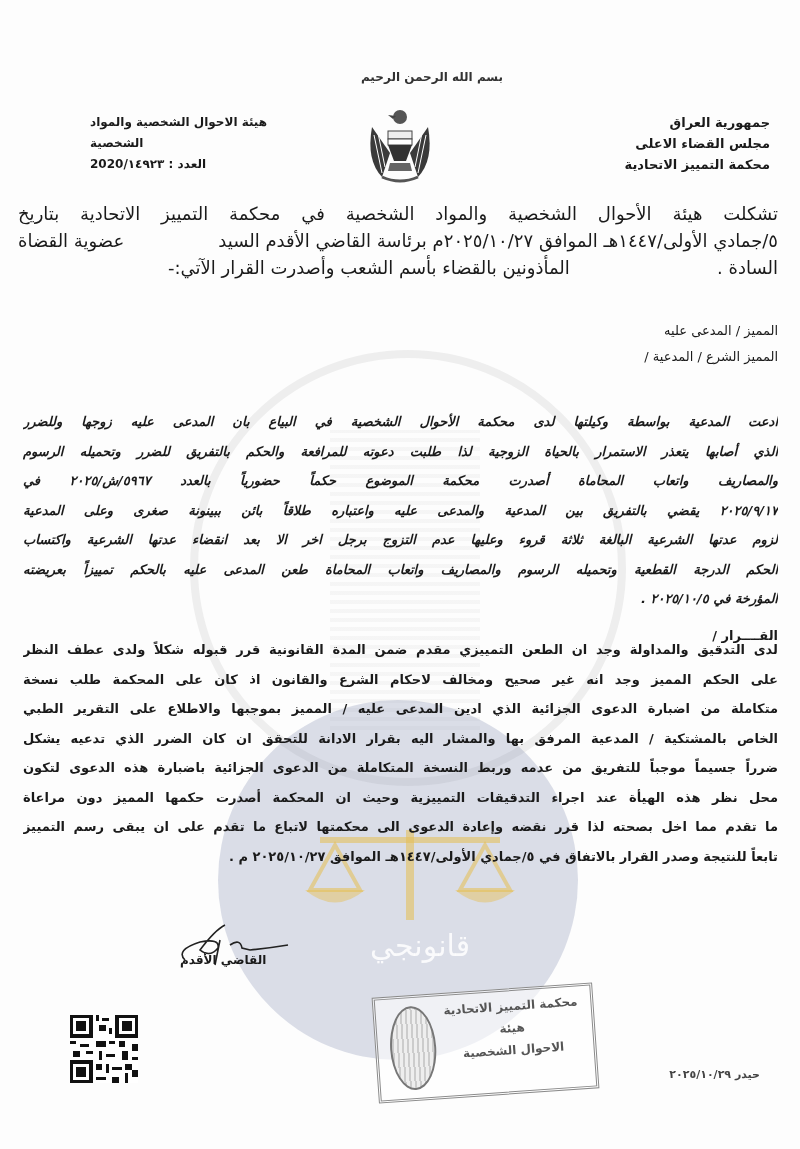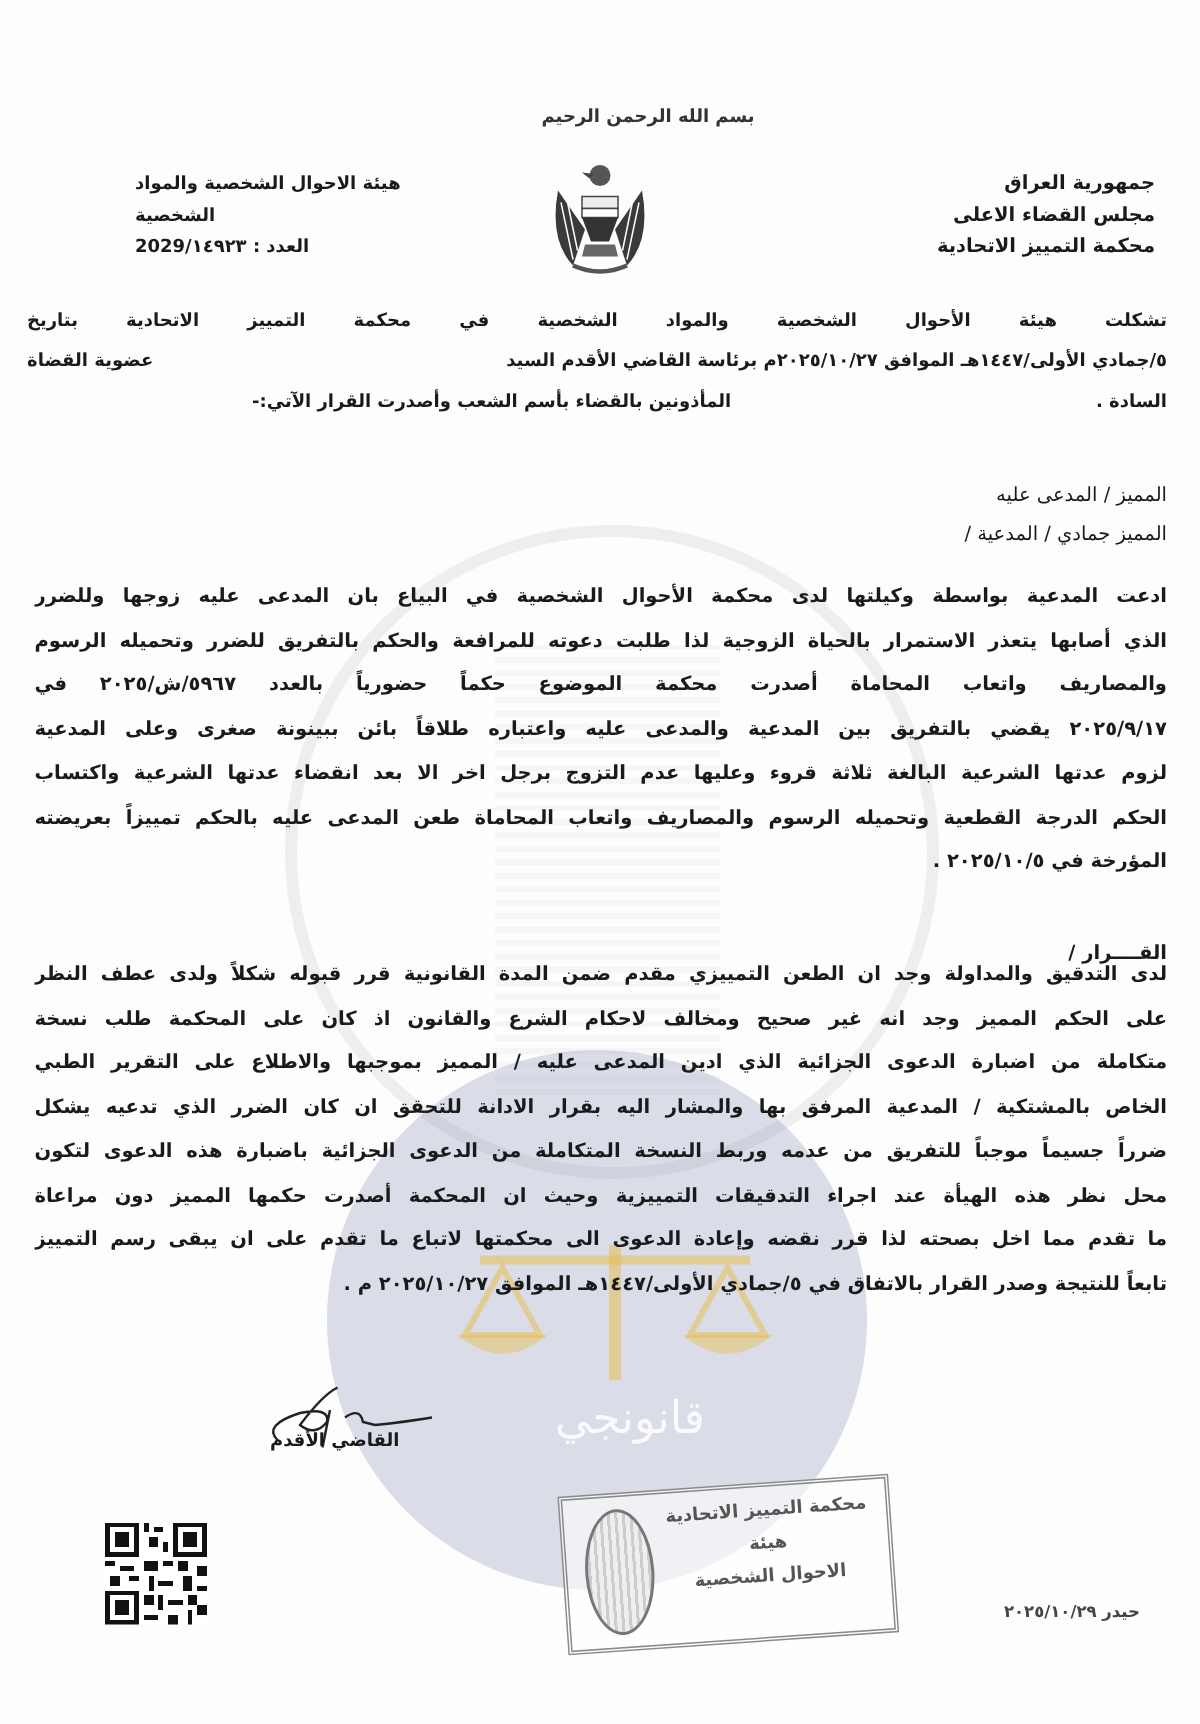--- a/index.html
+++ b/index.html
@@ -11,30 +11,30 @@
     .rtl { direction: rtl; unicode-bidi: plaintext; }
 
     .bismillah { position: absolute; top: 70px; left: 0; width: 800px; text-align: center; font-size: 12px; font-weight: bold; color: #333; padding-left: 32px; }
 
     .hdr-right { position: absolute; top: 112px; right: 30px; width: 190px; font-size: 13px; font-weight: bold; line-height: 21px; }
     .hdr-left { position: absolute; top: 112px; left: 90px; width: 220px; text-align: left; font-size: 12px; font-weight: bold; line-height: 21px; }
     .hdr-left .row { display: block; }
 
     .emblem { position: absolute; top: 105px; left: 360px; width: 80px; height: 82px; }
 
-    .intro { position: absolute; top: 200px; right: 22px; width: 760px; font-size: 12px; font-weight: bold; line-height: 27px; }
+    .intro { position: absolute; top: 200px; right: 22px; width: 760px; font-size: 18px; font-weight: normal; line-height: 27px; }
     .intro .line { display: flex; justify-content: space-between; direction: rtl; }
     .intro .line.justify { text-align: justify; text-align-last: justify; display: block; }
 
     .parties { position: absolute; top: 318px; right: 22px; width: 400px; font-size: 13px; font-weight: normal; line-height: 26px; text-align: right; }
 
     .body-text { position: absolute; right: 22px; width: 755px; font-size: 13px; font-weight: bold; line-height: 29.5px; text-align: justify; text-align-last: right; }
     .body-text .ln { display: block; text-align: justify; text-align-last: justify; white-space: nowrap; overflow: hidden; }
     .body-text .ln.last { text-align-last: right; }
-    .p1 { top: 383px; }
+    .p1 { top: 407px; font-style: italic; }
     .heading-decision { position: absolute; top: 628px; right: 22px; font-size: 13px; font-weight: bold; }
     .p2 { top: 635px; }
 
     .signature { position: absolute; top: 920px; left: 170px; width: 120px; height: 60px; }
     .sig-label { position: absolute; top: 953px; left: 180px; font-size: 12px; font-weight: bold; }
 
     .stamp { position: absolute; top: 990px; left: 375px; width: 215px; height: 100px; border: 3px double #8a8a8a; transform: rotate(-4deg); background: rgba(255,255,255,0.6); }
     .stamp .oval { position: absolute; left: 12px; top: 8px; width: 42px; height: 80px; border: 2px solid #777; border-radius: 50%; background: repeating-linear-gradient(90deg, #ccc 0 2px, #eee 2px 5px); }
     .stamp .txt { position: absolute; right: 10px; top: 4px; width: 140px; text-align: center; font-size: 12px; line-height: 22px; color: #555; font-weight: bold; }
 
@@ -86,38 +86,38 @@
     </g>
     <rect x="28" y="26" width="24" height="8" fill="#eee" stroke="#444" stroke-width="1"></rect>
     <rect x="28" y="34" width="24" height="6" fill="#fff" stroke="#444" stroke-width="1"></rect>
     <path d="M28 40 L52 40 L46 56 L34 56 Z" fill="#333"></path>
     <path d="M30 58 L50 58 L52 66 L28 66 Z" fill="#666"></path>
     <path d="M22 72 Q40 80 58 72" stroke="#555" stroke-width="3" fill="none"></path>
   </svg>
 
   <div class="hdr-left rtl">
     <span class="row">هيئة الاحوال الشخصية والمواد الشخصية</span>
-    <span class="row"><span>العدد :</span> <span>2029/١٤٩٢٣</span></span>
+    <span class="row"><span>العدد :</span> <span>2020/١٤٩٢٣</span></span>
   </div>
 
   <div class="intro">
     <div class="line justify rtl">تشكلت هيئة الأحوال الشخصية والمواد الشخصية في محكمة التمييز الاتحادية بتاريخ</div>
     <div class="line">
       <span>٥/جمادي الأولى/١٤٤٧هـ الموافق ٢٠٢٥/١٠/٢٧م برئاسة القاضي الأقدم السيد</span>
       <span>عضوية القضاة</span>
     </div>
     <div class="line">
       <span>السادة .</span>
       <span style="margin-left:150px">المأذونين بالقضاء بأسم الشعب وأصدرت القرار الآتي:-</span>
     </div>
   </div>
 
   <div class="parties rtl">
     <div>المميز / المدعى عليه</div>
-    <div>المميز جمادي / المدعية /</div>
+    <div>المميز الشرع / المدعية /</div>
   </div>
 
   <div class="body-text p1 rtl">
     <span class="ln">ادعت المدعية بواسطة وكيلتها لدى محكمة الأحوال الشخصية في البياع بان المدعى عليه زوجها وللضرر</span>
     <span class="ln">الذي أصابها يتعذر الاستمرار بالحياة الزوجية لذا طلبت دعوته للمرافعة والحكم بالتفريق للضرر وتحميله الرسوم</span>
     <span class="ln">والمصاريف واتعاب المحاماة أصدرت محكمة الموضوع حكماً حضورياً بالعدد ٥٩٦٧/ش/٢٠٢٥ في</span>
     <span class="ln">٢٠٢٥/٩/١٧ يقضي بالتفريق بين المدعية والمدعى عليه واعتباره طلاقاً بائن ببينونة صغرى وعلى المدعية</span>
     <span class="ln">لزوم عدتها الشرعية البالغة ثلاثة قروء وعليها عدم التزوج برجل اخر الا بعد انقضاء عدتها الشرعية واكتساب</span>
     <span class="ln">الحكم الدرجة القطعية وتحميله الرسوم والمصاريف واتعاب المحاماة طعن المدعى عليه بالحكم تمييزاً بعريضته</span>
     <span class="ln last">المؤرخة في ٢٠٢٥/١٠/٥ .</span>

